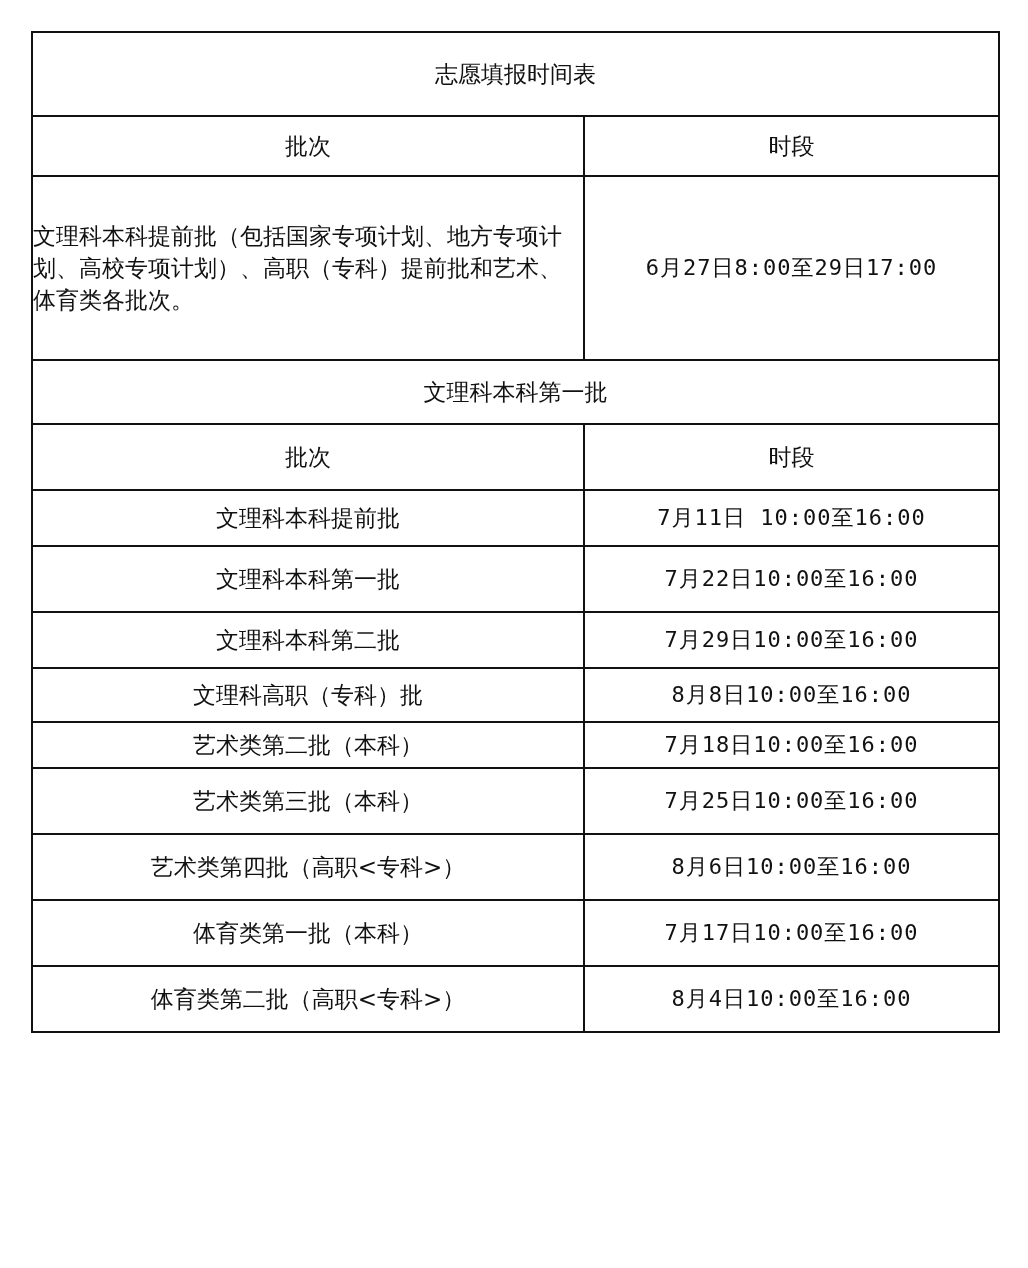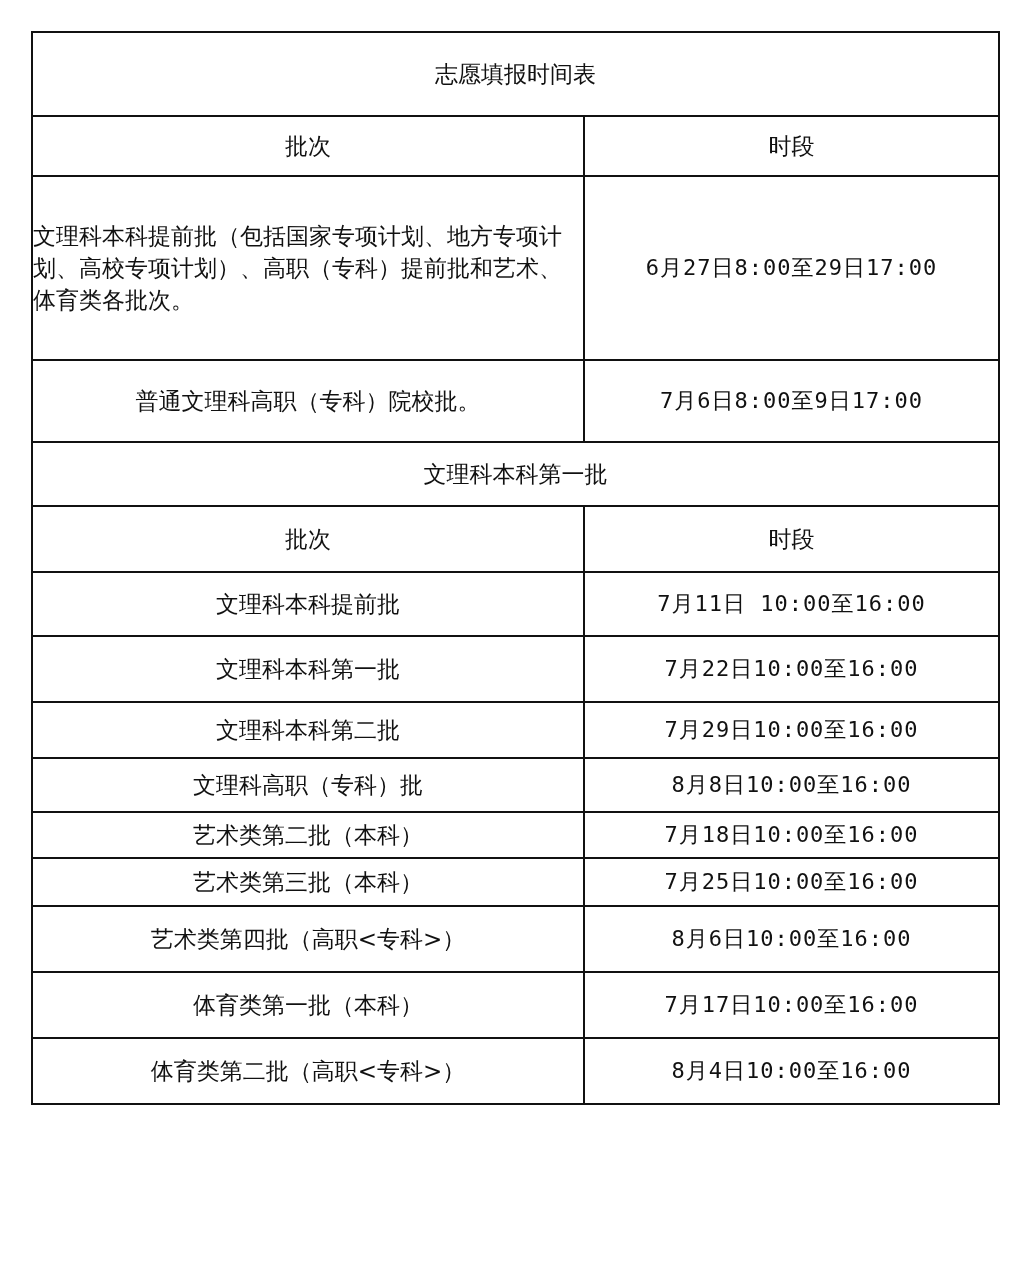--- a/index.html
+++ b/index.html
@@ -22,52 +22,48 @@
         <td colspan="2">志愿填报时间表</td>
       </tr>
   <tr style="height:60px">
     <td>批次</td>
     <td>时段</td>
   </tr>
   <tr style="height:184px">
     <td class="left">文理科本科提前批（包括国家专项计划、地方专项计划、高校专项计划）、高职（专科）提前批和艺术、体育类各批次。</td>
     <td class="mono">6月27日8:00至29日17:00</td>
   </tr>
-  <tr style="height:82px">
-    <td>普通文理科高职（专科）院校批。</td>
-    <td class="mono">7月6日8:00至9日17:00</td>
-  </tr>
   <tr style="height:64px">
         <td colspan="2">文理科本科第一批</td>
       </tr>
   <tr style="height:66px">
     <td>批次</td>
     <td>时段</td>
   </tr>
-  <tr style="height:64px">
+  <tr style="height:56px">
         <td>文理科本科提前批</td>
         <td class="mono">7月11日 10:00至16:00</td>
       </tr>
   <tr style="height:66px">
         <td>文理科本科第一批</td>
         <td class="mono">7月22日10:00至16:00</td>
       </tr>
   <tr style="height:56px">
         <td>文理科本科第二批</td>
         <td class="mono">7月29日10:00至16:00</td>
       </tr>
   <tr style="height:54px">
         <td>文理科高职（专科）批</td>
         <td class="mono">8月8日10:00至16:00</td>
       </tr>
   <tr style="height:46px">
         <td>艺术类第二批（本科）</td>
         <td class="mono">7月18日10:00至16:00</td>
       </tr>
-  <tr style="height:48px">
+  <tr style="height:66px">
         <td>艺术类第三批（本科）</td>
         <td class="mono">7月25日10:00至16:00</td>
       </tr>
   <tr style="height:66px">
         <td>艺术类第四批（高职&lt;专科&gt;）</td>
         <td class="mono">8月6日10:00至16:00</td>
       </tr>
   <tr style="height:66px">
         <td>体育类第一批（本科）</td>
         <td class="mono">7月17日10:00至16:00</td>

